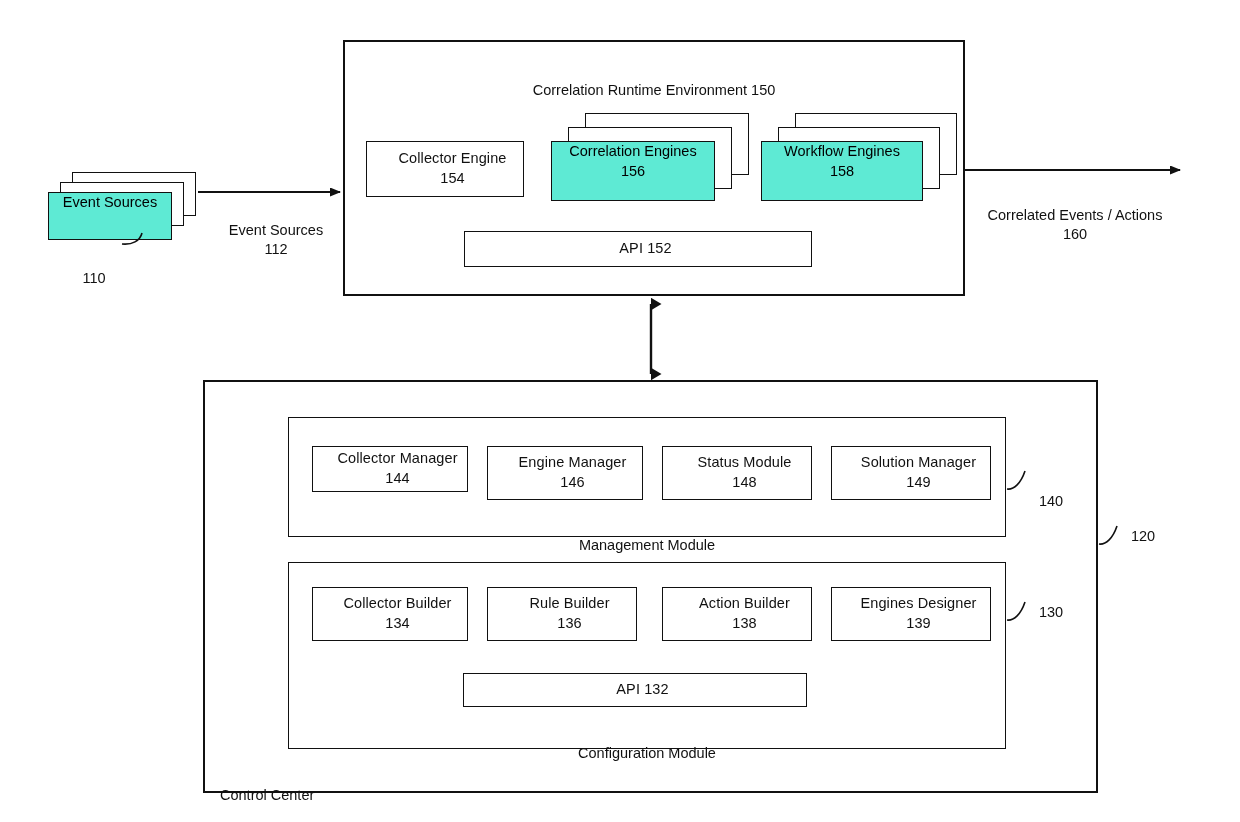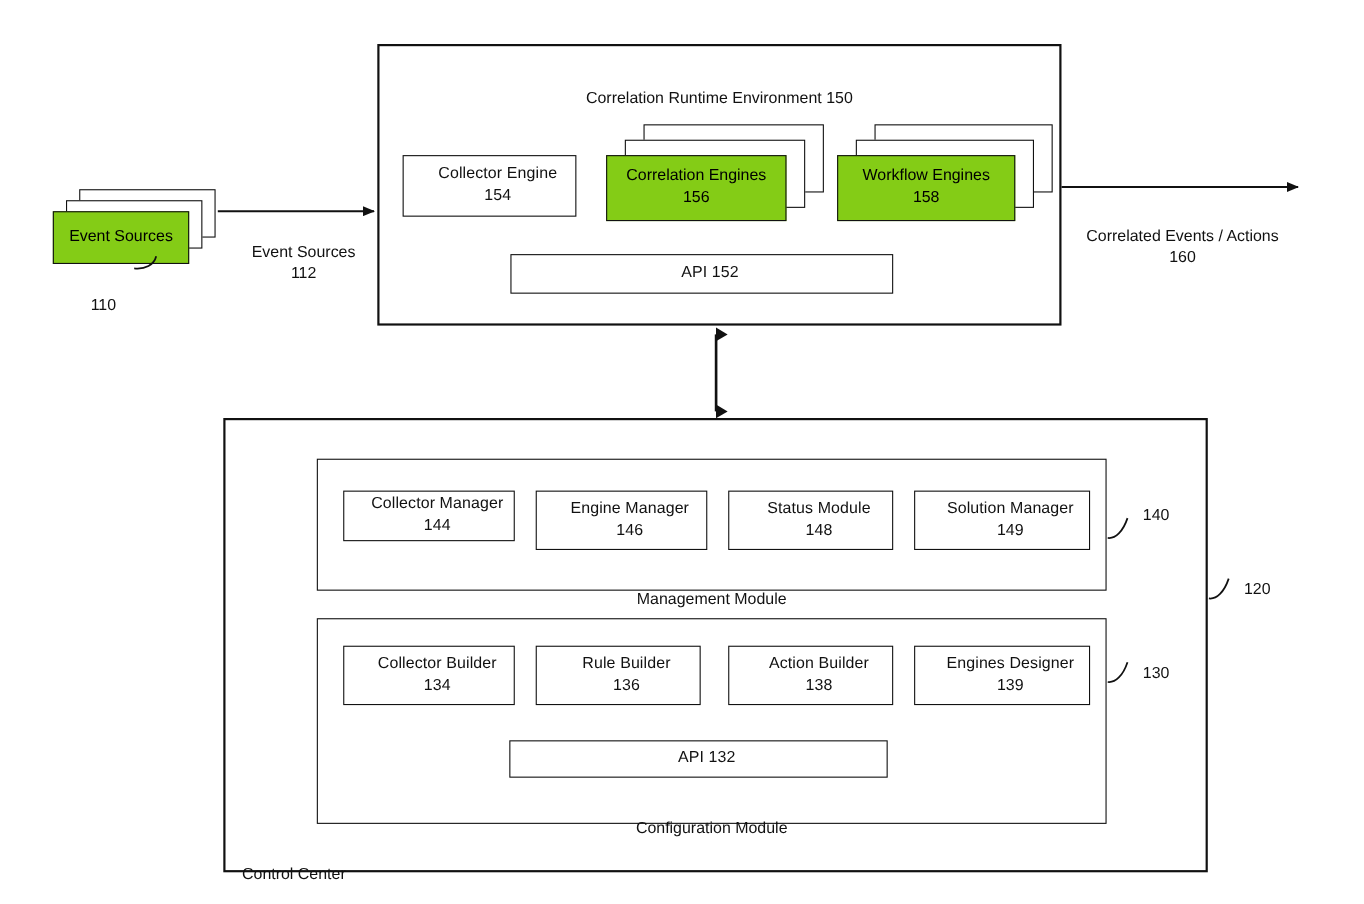--- a/index.html
+++ b/index.html
@@ -63,25 +63,25 @@
   .stack .sheet {
     position: absolute;
     box-sizing: border-box;
     border: 1.6px solid #111111;
     background: #ffffff;
   }
   .stack .front {
     position: absolute;
     box-sizing: border-box;
     border: 1.6px solid #111111;
-    background: #84cc16;
+    background: #5eead4;
     display: flex;
     flex-direction: column;
     align-items: center;
-    justify-content: center;
+    justify-content: flex-start;
     text-align: center;
     font-size: 14.5px;
     line-height: 1.35;
   }
 
   svg.overlay {
     position: absolute;
     left: 0;
     top: 0;
     width: 1240px;
@@ -173,21 +173,21 @@
 
   <div class="lbl box thin" style="left:831px; top:446px; width:160px; height:54px;">
     <span class="l1">Solution Manager</span>
     <span class="l2">149</span>
   </div>
 
   <div class="freetext" style="left:547px; top:516px; width:200px;">
     <span>Management Module</span>
   </div>
 
-  <div class="freetext" style="left:1028px; top:440px; width:46px;">
+  <div class="freetext" style="left:1028px; top:472px; width:46px;">
     <span>140</span>
   </div>
 
   <div class="box" style="left:288px; top:562px; width:718px; height:187px;"></div>
 
   <div class="lbl box thin" style="left:312px; top:587px; width:156px; height:54px;">
     <span class="l1">Collector Builder</span>
     <span class="l2">134</span>
   </div>
 

